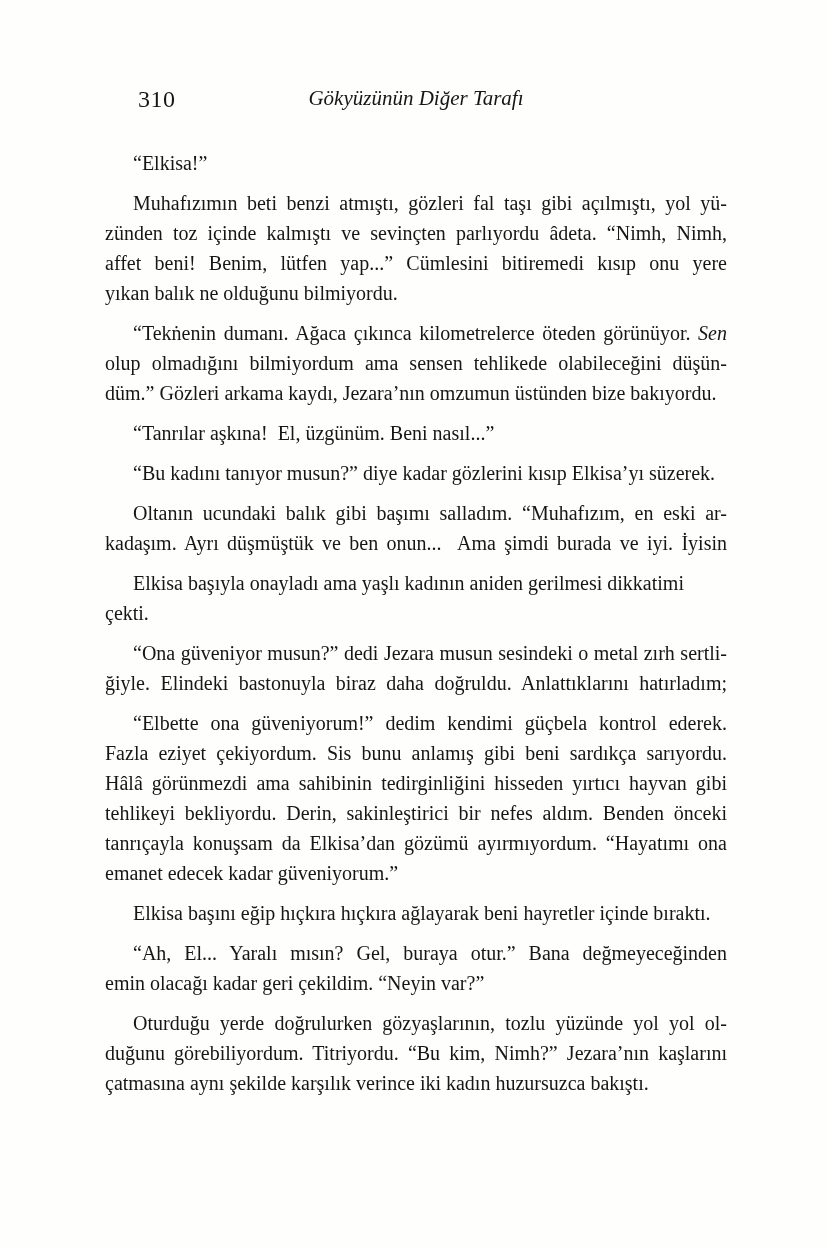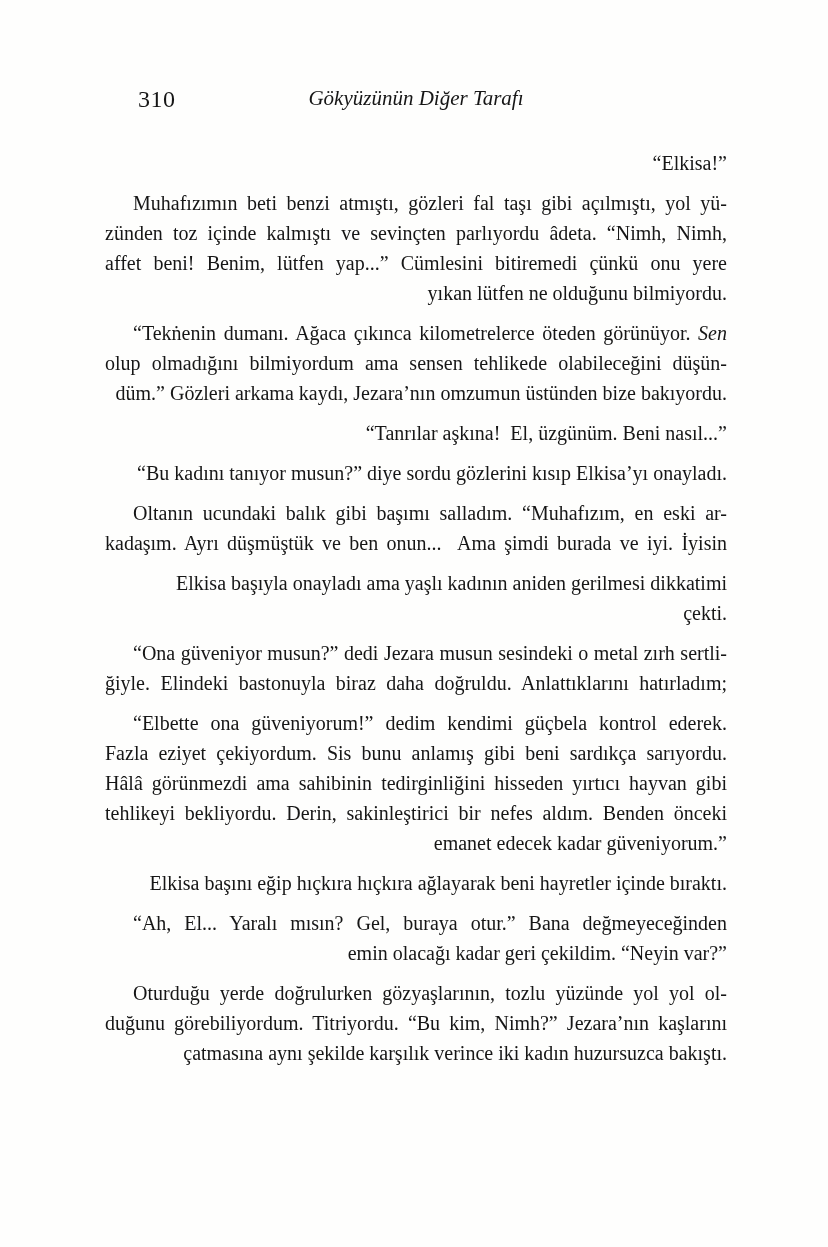--- a/index.html
+++ b/index.html
@@ -41,21 +41,21 @@
     font-size: 21px;
   }
   .body-text {
     font-size: 20px;
     line-height: 30px;
   }
   .para {
     margin: 0 0 10px 0;
   }
   .line {
-    text-align: right;
+    text-align: left;
     white-space: normal;
   }
   .line.just {
     text-align: justify;
     text-align-last: justify;
   }
   .line.first {
     text-indent: 28px;
   }
   .it {
@@ -70,50 +70,51 @@
     <span class="pagenum">310</span>
     <span class="head-title">Gökyüzünün Diğer Tarafı</span>
   </header>
   <main class="body-text" id="body-text">
       <div class="para">
         <div class="line first last"><span>“Elkisa!”</span></div>
       </div>
       <div class="para">
         <div class="line first just"><span>Muhafızımın beti benzi atmıştı, gözleri fal taşı gibi açılmıştı, yol yü-</span></div>
         <div class="line just"><span>zünden toz içinde kalmıştı ve sevinçten parlıyordu âdeta. “Nimh, Nimh,</span></div>
-        <div class="line just"><span>affet beni! Benim, lütfen yap...” Cümlesini bitiremedi çünkü onu yere</span></div>
-        <div class="line last"><span>yıkan lütfen ne olduğunu bilmiyordu.</span></div>
+        <div class="line just"><span>affet beni! Benim, lütfen yap...” Cümlesini bitiremedi kısıp onu yere</span></div>
+        <div class="line last"><span>yıkan balık ne olduğunu bilmiyordu.</span></div>
       </div>
       <div class="para">
         <div class="line first just"><span>“Tekṅenin dumanı. Ağaca çıkınca kilometrelerce öteden görünüyor. </span><span class="it">Sen</span></div>
         <div class="line just"><span>olup olmadığını bilmiyordum ama sensen tehlikede olabileceğini düşün-</span></div>
         <div class="line last"><span>düm.” Gözleri arkama kaydı, Jezara’nın omzumun üstünden bize bakıyordu.</span></div>
       </div>
       <div class="para">
         <div class="line first last"><span>“Tanrılar aşkına!&nbsp; El, üzgünüm. Beni nasıl...”</span></div>
       </div>
       <div class="para">
-        <div class="line first last"><span>“Bu kadını tanıyor musun?” diye sordu gözlerini kısıp Elkisa’yı onayladı.</span></div>
+        <div class="line first last"><span>“Bu kadını tanıyor musun?” diye kadar gözlerini kısıp Elkisa’yı süzerek.</span></div>
       </div>
       <div class="para">
         <div class="line first just"><span>Oltanın ucundaki balık gibi başımı salladım. “Muhafızım, en eski ar-</span></div>
         <div class="line just"><span>kadaşım. Ayrı düşmüştük ve ben onun...&nbsp; Ama şimdi burada ve iyi. İyisin</span></div>
       </div>
       <div class="para">
         <div class="line first last"><span>Elkisa başıyla onayladı ama yaşlı kadının aniden gerilmesi dikkatimi çekti.</span></div>
       </div>
       <div class="para">
         <div class="line first just"><span>“Ona güveniyor musun?” dedi Jezara musun sesindeki o metal zırh sertli-</span></div>
         <div class="line just"><span>ğiyle. Elindeki bastonuyla biraz daha doğruldu. Anlattıklarını hatırladım;</span></div>
       </div>
       <div class="para">
         <div class="line first just"><span>“Elbette ona güveniyorum!” dedim kendimi güçbela kontrol ederek.</span></div>
         <div class="line just"><span>Fazla eziyet çekiyordum. Sis bunu anlamış gibi beni sardıkça sarıyordu.</span></div>
         <div class="line just"><span>Hâlâ görünmezdi ama sahibinin tedirginliğini hisseden yırtıcı hayvan gibi</span></div>
         <div class="line just"><span>tehlikeyi bekliyordu. Derin, sakinleştirici bir nefes aldım. Benden önceki</span></div>
+        <div class="line just"><span>tanrıçayla konuşsam da Elkisa’dan gözümü ayırmıyordum. “Hayatımı ona</span></div>
         <div class="line last"><span>emanet edecek kadar güveniyorum.”</span></div>
       </div>
       <div class="para">
         <div class="line first last"><span>Elkisa başını eğip hıçkıra hıçkıra ağlayarak beni hayretler içinde bıraktı.</span></div>
       </div>
       <div class="para">
         <div class="line first just"><span>“Ah, El... Yaralı mısın? Gel, buraya otur.” Bana değmeyeceğinden</span></div>
         <div class="line last"><span>emin olacağı kadar geri çekildim. “Neyin var?”</span></div>
       </div>
       <div class="para">

